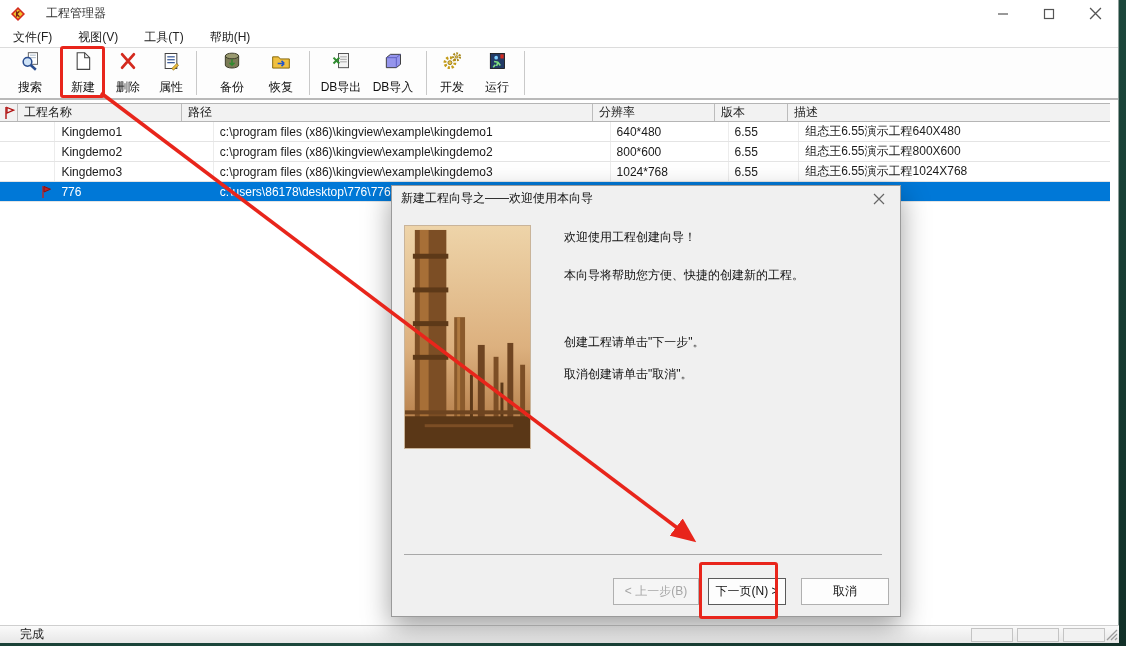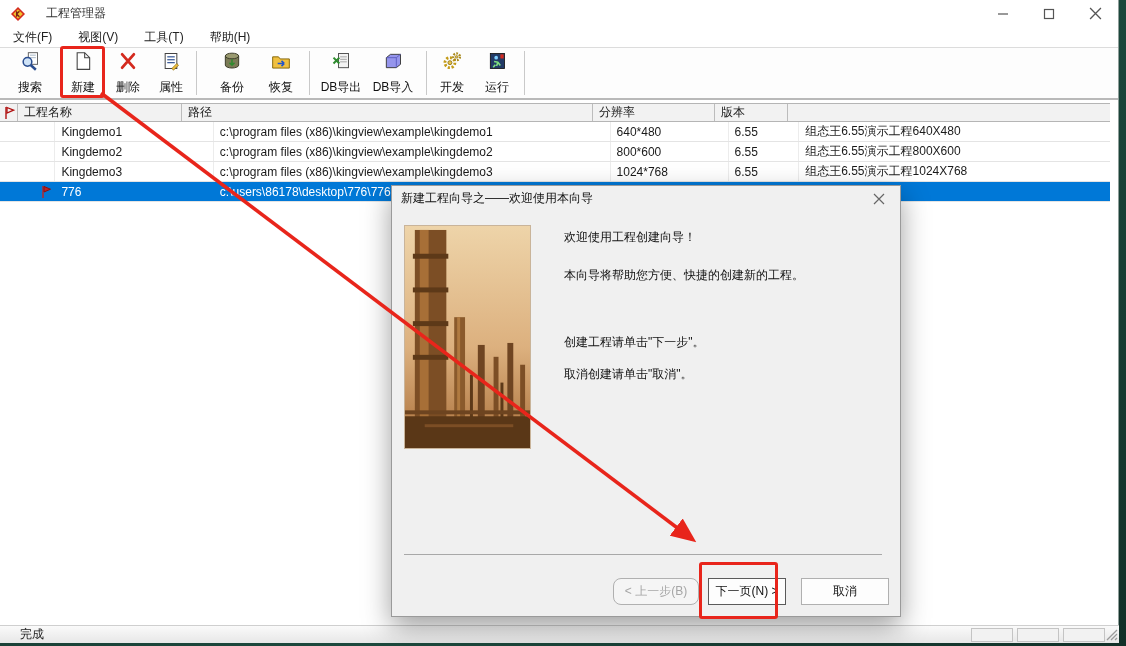--- a/index.html
+++ b/index.html
@@ -74,21 +74,21 @@
                display:flex; align-items:center; justify-content:center; }
   .wizard-image { position:absolute; left:12px; top:39px; width:127px; height:224px;
                   border:1px solid #c9b49a; }
   .dlg-line { position:absolute; left:172px; font-size:12px; color:#111; white-space:nowrap; }
   .dlg-line1 { top:43px; }  .dlg-line2 { top:81px; }
   .dlg-line3 { top:148px; } .dlg-line4 { top:180px; }
   .dlg-separator { position:absolute; left:12px; top:368px; width:478px; height:1px; background:#a8a8a8; }
   .dlg-btn { position:absolute; top:392px; height:27px; background:#fdfdfd; border:1px solid #b0b0b0;
              font-size:12px; color:#111; font-family:inherit; display:flex; align-items:center;
              justify-content:center; }
-  .btn-back { left:221px; width:86px; color:#a6a6a6; background:#f5f5f5;border-radius:8px; }
+  .btn-back { left:221px; width:86px; color:#a6a6a6; background:#f5f5f5; }
   .btn-next { left:316px; width:78px; border:1px solid #5a5a5a; }
   .btn-cancel { left:409px; width:88px; }
 
   
   .annotation-rect { position:absolute; border:3px solid #e8251b; border-radius:3px;
                      z-index:60; pointer-events:none; }
   .rect-new { left:60px; top:46px; width:45px; height:52px; }
   .rect-next { left:699px; top:562px; width:79px; height:57px; }
   .annotation-arrow { position:absolute; left:0; top:0; width:1126px; height:646px;
                       z-index:55; pointer-events:none; }
@@ -229,20 +229,21 @@
         <div class="th col-flag">
           <svg width="12" height="14" viewBox="0 0 12 14">
             <line x1="3" y1="1" x2="3" y2="13" stroke="#b01010" stroke-width="1.4"></line>
             <polygon points="4,1.5 10.5,4.2 4,7" fill="none" stroke="#b01010" stroke-width="1.3"></polygon>
           </svg>
         </div>
         <div class="th col-name">工程名称</div>
         <div class="th col-path">路径</div>
         <div class="th col-res">分辨率</div>
         <div class="th col-ver">版本</div>
+        <div class="th col-desc">描述</div>
       </div>
 
       <div class="tr" style="top:22px">
         <div class="td col-flag"></div>
         <div class="td col-name">Kingdemo1</div>
         <div class="td col-path">c:\program files (x86)\kingview\example\kingdemo1</div>
         <div class="td col-res">640*480</div>
         <div class="td col-ver">6.55</div>
         <div class="td col-desc">组态王6.55演示工程640X480</div>
       </div>

